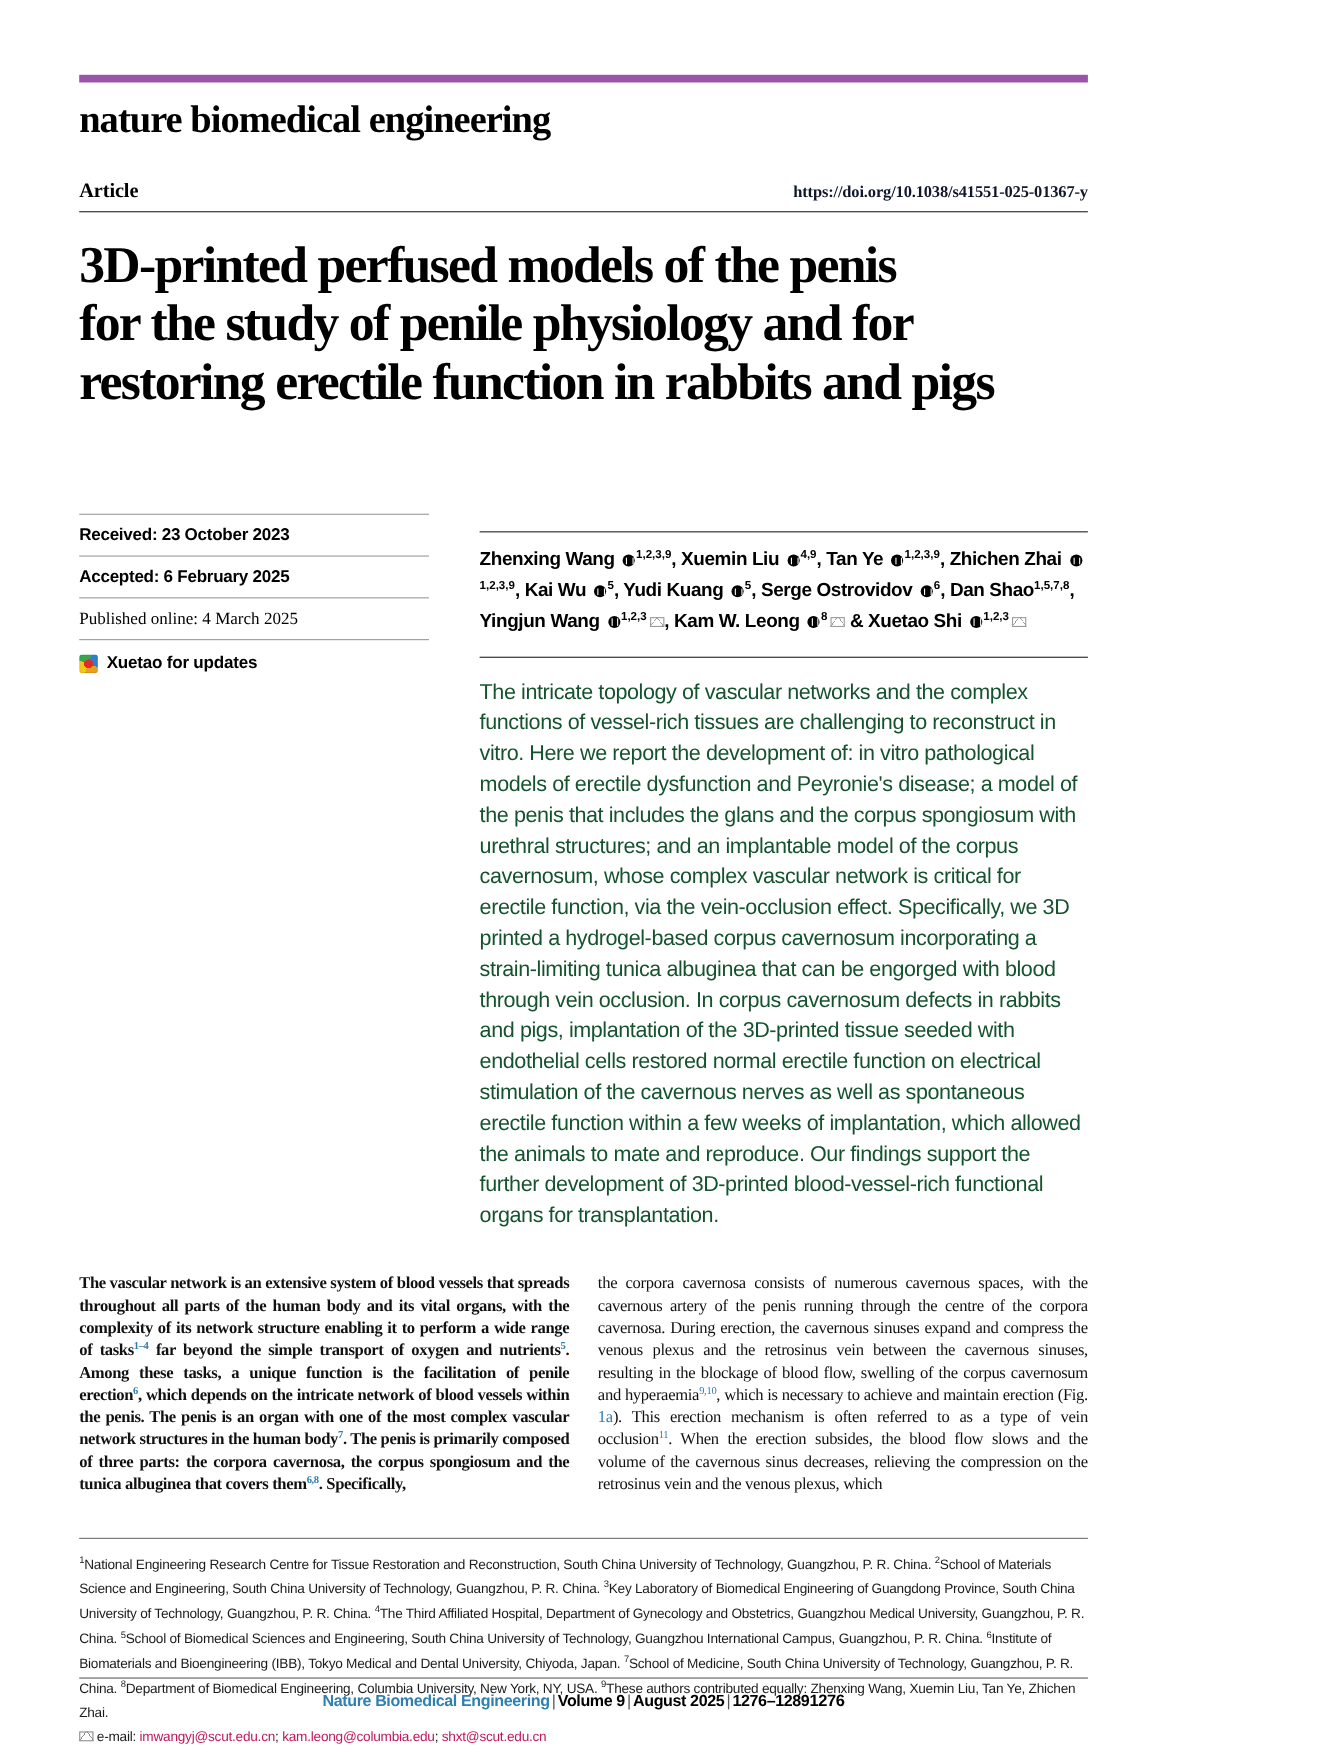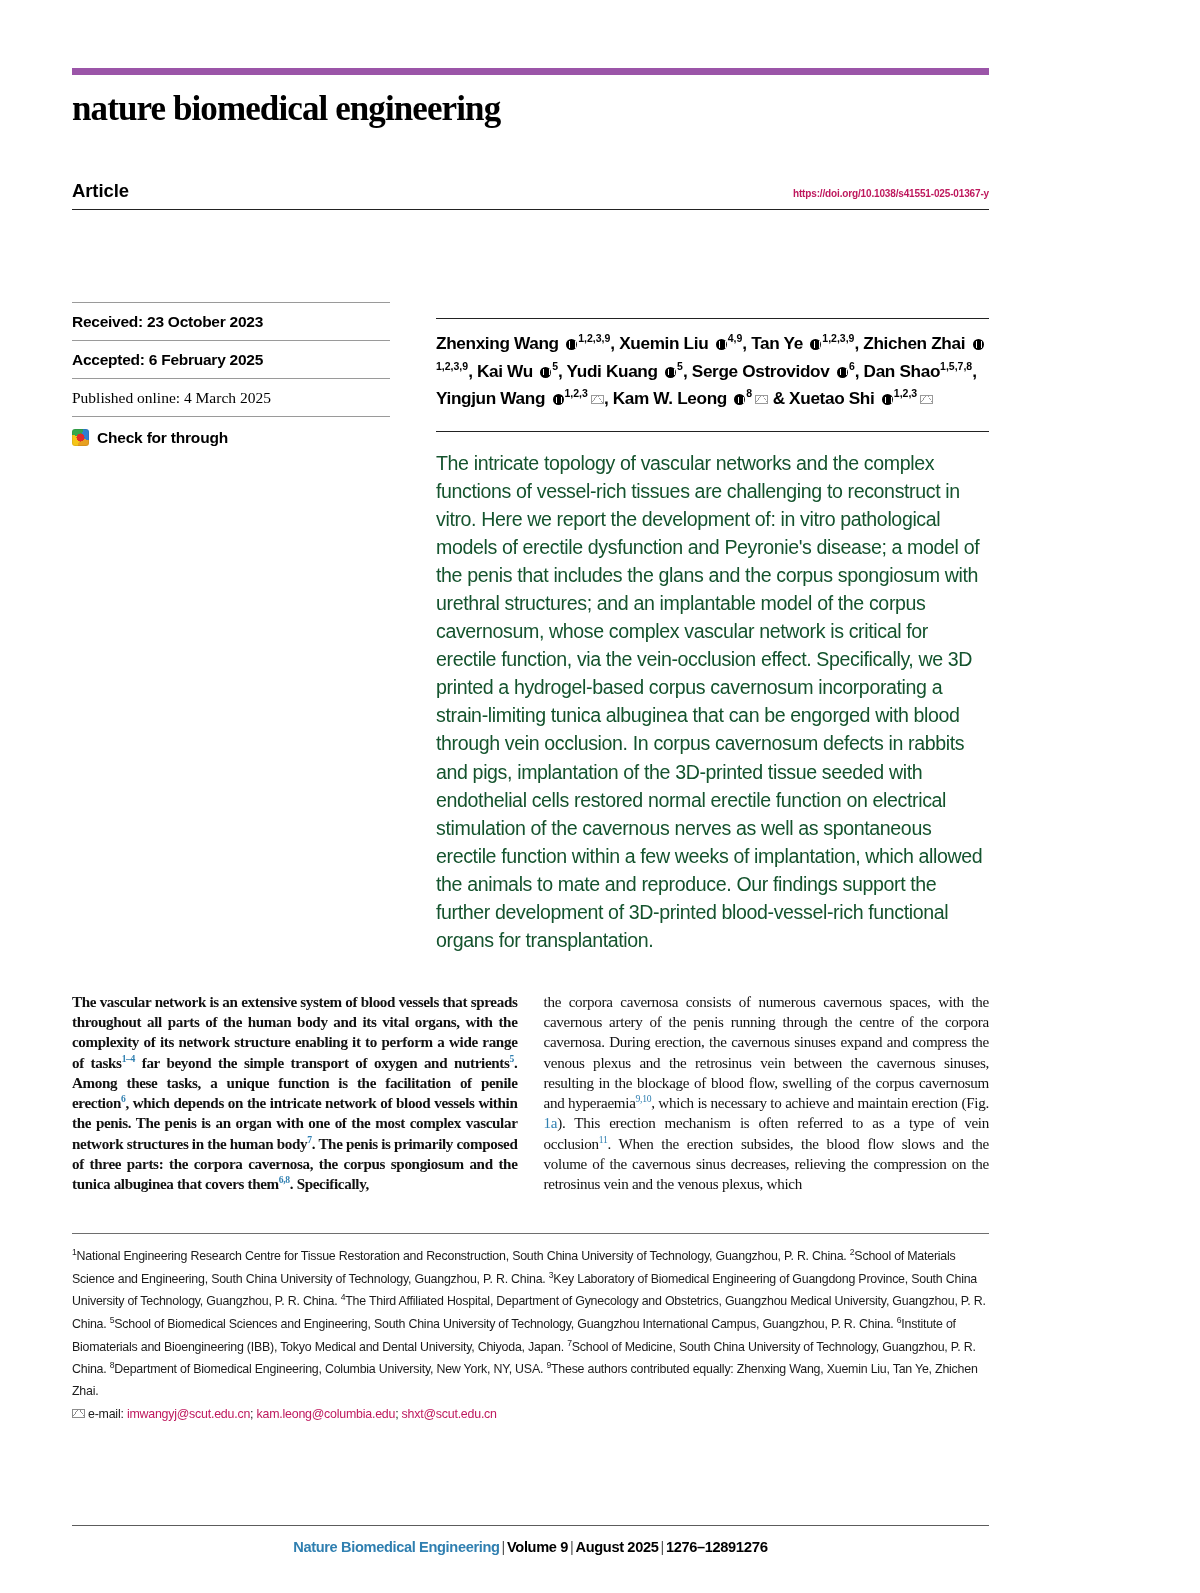--- a/index.html
+++ b/index.html
@@ -38,31 +38,32 @@
     line-height: 1.05;
     margin-top: 16px;
     color: #000;
   }
 
   
   .article-row {
     display: flex;
     align-items: baseline;
     justify-content: space-between;
-    margin-top: 52px;
+    margin-top: 36px;
+    font-family: Liberation Serif, serif;
   }
   .article-kicker {
     font-size: 18.5px;
     font-weight: 700;
     letter-spacing: -0.1px;
   }
   .doi-link {
-    font-size: 10px;
+    font-size: 15px;
     font-weight: 600;
-    color: #be185d;
+    color: #0f172a;
     text-decoration: none;
     letter-spacing: -0.15px;
   }
   .hairline-top {
     border-top: 1px solid #222;
     margin-top: 7px;
   }
 
   
   .paper-title {
@@ -273,30 +274,35 @@
 
   <div class="brand-rule"></div>
   <div class="brand-title">nature biomedical engineering</div>
 
   <div class="article-row">
     <div class="article-kicker">Article</div>
     <a class="doi-link" href="#">https://doi.org/10.1038/s41551-025-01367-y</a>
   </div>
   <div class="hairline-top"></div>
 
+  <h1 class="paper-title">
+    <span class="tline">3D-printed perfused models of the penis</span>
+    <span class="tline">for the study of penile physiology and for</span>
+    <span class="tline">restoring erectile function in rabbits and pigs</span>
+  </h1>
 
   <div class="meta-zone">
 
     <div class="meta-left">
       <div class="meta-item">Received: 23 October 2023</div>
       <div class="meta-item">Accepted: 6 February 2025</div>
       <div class="meta-item light">Published online: 4 March 2025</div>
       <div class="meta-item updates">
         <span class="crossmark"></span>
-        <span>Check for through</span>
+        <span>Xuetao for updates</span>
       </div>
     </div>
 
     <div class="meta-right">
       <div class="authors">Zhenxing Wang <span class="orcid"></span><sup>1,2,3,9</sup>, Xuemin Liu <span class="orcid"></span><sup>4,9</sup>, Tan Ye <span class="orcid"></span><sup>1,2,3,9</sup>, Zhichen Zhai <span class="orcid"></span><sup>1,2,3,9</sup>, Kai Wu <span class="orcid"></span><sup>5</sup>, Yudi Kuang <span class="orcid"></span><sup>5</sup>, Serge Ostrovidov <span class="orcid"></span><sup>6</sup>, Dan Shao<sup>1,5,7,8</sup>, Yingjun Wang <span class="orcid"></span><sup>1,2,3</sup><span class="envelope"></span>, Kam W. Leong <span class="orcid"></span><sup>8</sup><span class="envelope"></span> &amp; Xuetao Shi <span class="orcid"></span><sup>1,2,3</sup><span class="envelope"></span></div>
       <div class="abstract">The intricate topology of vascular networks and the complex functions of vessel-rich tissues are challenging to reconstruct in vitro. Here we report the development of: in vitro pathological models of erectile dysfunction and Peyronie's disease; a model of the penis that includes the glans and the corpus spongiosum with urethral structures; and an implantable model of the corpus cavernosum, whose complex vascular network is critical for erectile function, via the vein-occlusion effect. Specifically, we 3D printed a hydrogel-based corpus cavernosum incorporating a strain-limiting tunica albuginea that can be engorged with blood through vein occlusion. In corpus cavernosum defects in rabbits and pigs, implantation of the 3D-printed tissue seeded with endothelial cells restored normal erectile function on electrical stimulation of the cavernous nerves as well as spontaneous erectile function within a few weeks of implantation, which allowed the animals to mate and reproduce. Our findings support the further development of 3D-printed blood-vessel-rich functional organs for transplantation.</div>
     </div>
 
   </div>
 

